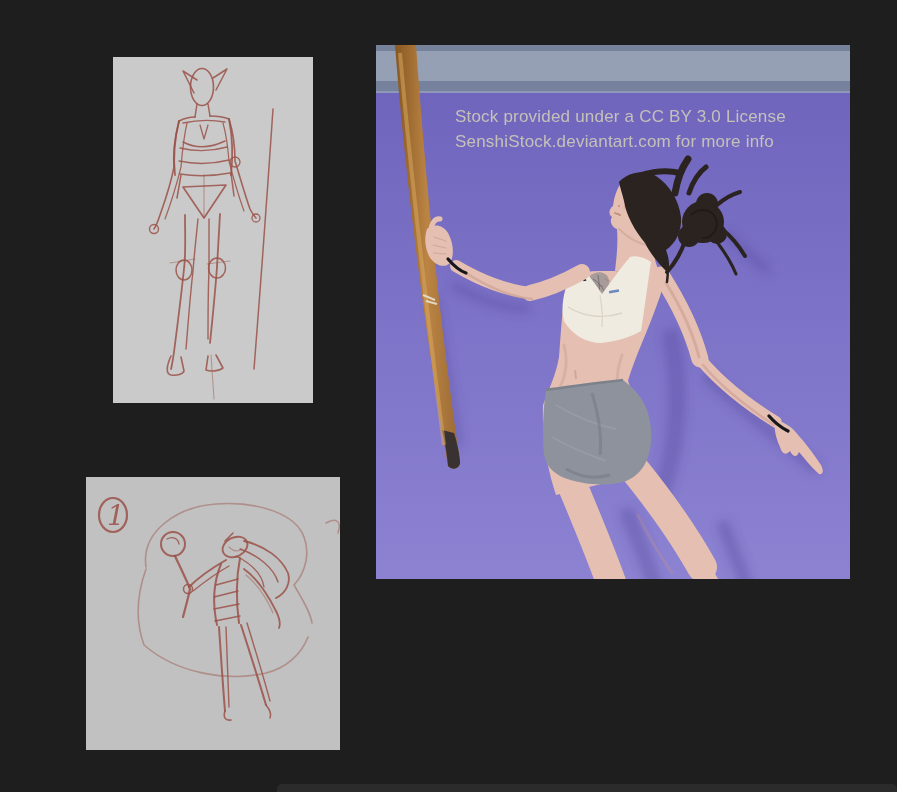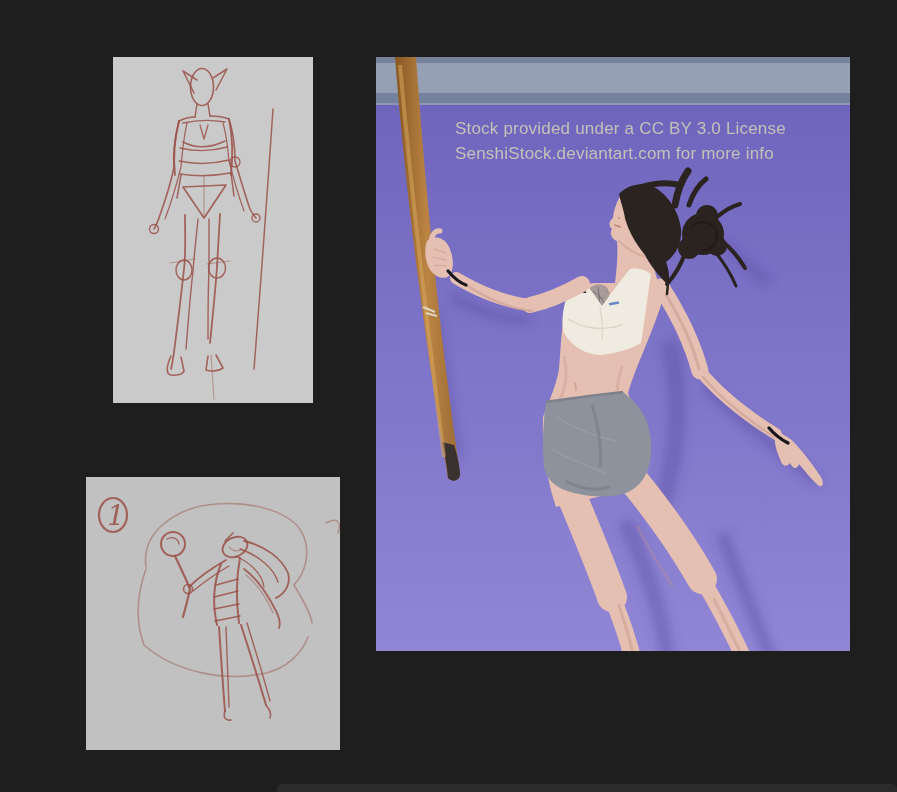--- a/index.html
+++ b/index.html
@@ -5,21 +5,21 @@
   html,body{margin:0;padding:0;}
   body{
     width:897px;height:792px;overflow:hidden;
     background:var(--canvas-bg,#1e1e1e);
     font-family:"Liberation Sans", sans-serif;
     position:relative;
   }
   .panel{position:absolute;overflow:hidden;}
   #sketch1{left:113px;top:57px;width:200px;height:346px;background:var(--panel-bg,#cacaca);}
   #sketch2{left:86px;top:477px;width:254px;height:273px;background:var(--panel-bg2,#c1c1c1);}
-  #photo{left:376px;top:45px;width:474px;height:594px;background:#7a70c4;margin-top:12px;}
+  #photo{left:376px;top:45px;width:474px;height:534px;background:#7a70c4;}
   #bottom-strip{position:absolute;left:277px;top:784px;width:620px;height:8px;
     background:var(--bottom-bar,#2b2b2b);border-radius:5px 5px 0 0;}
   svg{display:block;}
   
   .ink{stroke:var(--sketch-ink,#9a5148);fill:none;stroke-linecap:round;stroke-linejoin:round;opacity:.85;}
   .ink-lt{stroke:var(--sketch-ink,#9a5148);fill:none;stroke-linecap:round;opacity:.45;}
   
   .skinf{fill:var(--skin,#e5c0b2);}
   .skins{stroke:var(--skin,#e5c0b2);fill:none;stroke-linecap:round;}
   .shade{stroke:var(--skin-shadow,#c4968a);fill:none;stroke-linecap:round;}

